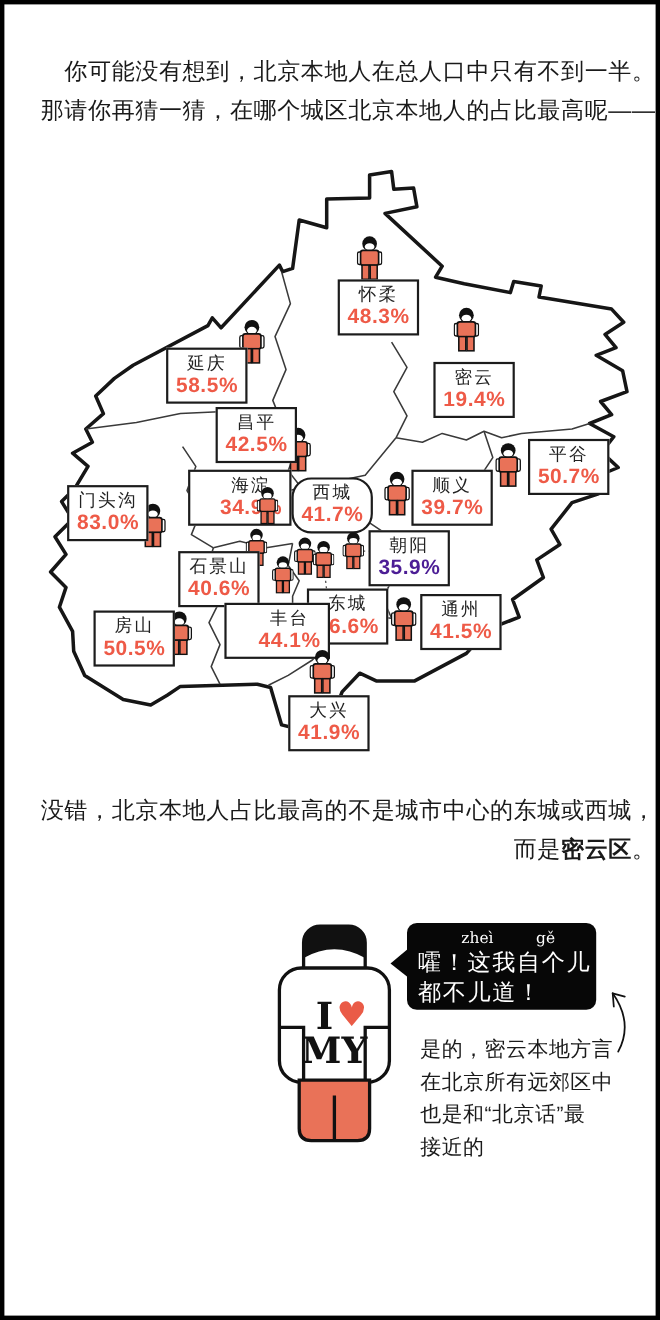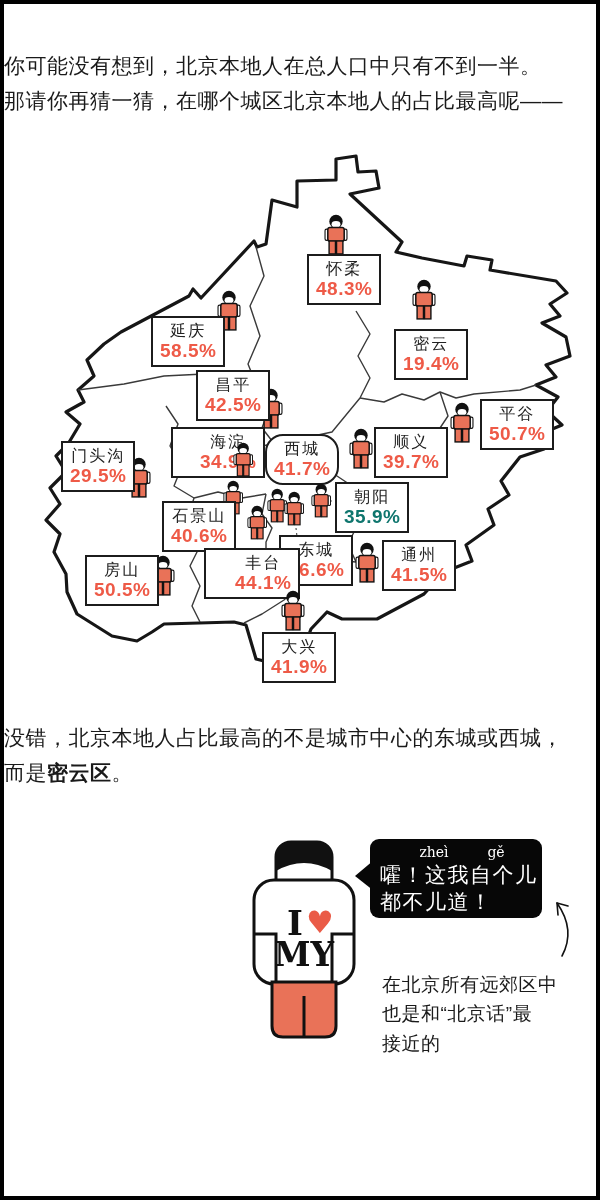--- a/index.html
+++ b/index.html
@@ -1,21 +1,21 @@
 <!DOCTYPE html>
 <html><head>
 <meta charset="utf-8">
 <style>
   html,body{margin:0;padding:0;background:#888;}
   .page{
     position:relative;width:600px;height:1200px;margin:0 auto;
     background:#fff;border:4px solid #000;box-sizing:border-box;overflow:hidden;
     font-family:"Liberation Sans",sans-serif;color:#1a1a1a;
   }
-  .para{position:absolute;left:0;width:100%;text-align:left;font-size:21px;line-height:35px;letter-spacing:.5px;}
+  .para{position:absolute;left:0;width:100%;text-align:right;font-size:21px;line-height:35px;letter-spacing:.5px;}
   .para b{font-weight:bold;}
   .intro{top:44px;}
   .conclusion{top:716px;}
   .footer{top:1080px;}
   .map-wrap{position:absolute;left:0;top:140px;width:600px;height:560px;}
   .map-svg{position:absolute;left:0;top:0;}
   .dbox{
     position:absolute;background:#fff;border:2px solid #1c1c1c;
     padding:3px 7px 2px;text-align:center;min-width:44px;line-height:1.2;
   }
@@ -148,28 +148,28 @@
         </svg>
         <div class="dbox" style="left: 261px; top: 290px; border-radius: 18px;">
           <span class="dname">西城</span>
           <span class="dval" style="color: rgb(238, 90, 71);">41.7%</span>
         </div>
         <svg class="person" width="24" height="41" viewBox="0 0 22 38" style="left: 123px; top: 313px;">
           <use href="#person-glyph" xlink:href="#person-glyph"></use>
         </svg>
         <div class="dbox" style="left: 57px; top: 297px;">
           <span class="dname">门头沟</span>
-          <span class="dval" style="color: rgb(238, 90, 71);">29.5%</span>
+          <span class="dval" style="color: rgb(238, 90, 71);">83.0%</span>
         </div>
         <svg class="person" width="20.4" height="34.85" viewBox="0 0 22 38" style="left: 307px; top: 339px;">
           <use href="#person-glyph" xlink:href="#person-glyph"></use>
         </svg>
         <div class="dbox" style="left: 331px; top: 338px;">
           <span class="dname">朝阳</span>
-          <span class="dval" style="color: #0f766e;">35.9%</span>
+          <span class="dval" style="color: #4c1d95;">35.9%</span>
         </div>
         <svg class="person" width="20.4" height="34.85" viewBox="0 0 22 38" style="left: 243px; top: 361px;">
           <use href="#person-glyph" xlink:href="#person-glyph"></use>
         </svg>
         <div class="dbox" style="left: 158px; top: 357px;">
           <span class="dname">石景山</span>
           <span class="dval" style="color: rgb(238, 90, 71);">40.6%</span>
         </div>
         <svg class="person" width="20.4" height="34.85" viewBox="0 0 22 38" style="left: 263px; top: 344px;">
           <use href="#person-glyph" xlink:href="#person-glyph"></use>
@@ -236,20 +236,20 @@
       <text x="376" y="905" font-size="21" fill="#fff" letter-spacing="1.5">都不儿道！</text>
     </g>
 
     <g fill="none" stroke="#111" stroke-width="1.6" stroke-linecap="round">
       <path d="M558,952 Q572,926 553,899"></path>
       <path d="M553,899 L554,911 M553,899 L564,902"></path>
     </g>
   </svg>
 
   <div class="aside">
-    <br>
+    <span>是的，密云本地方言</span><br>
     <span>在北京所有远郊区中</span><br>
     <span>也是和“北京话”最</span><br>
     <span>接近的</span>
   </div>
 
 
 </div>
 
 </body></html>

